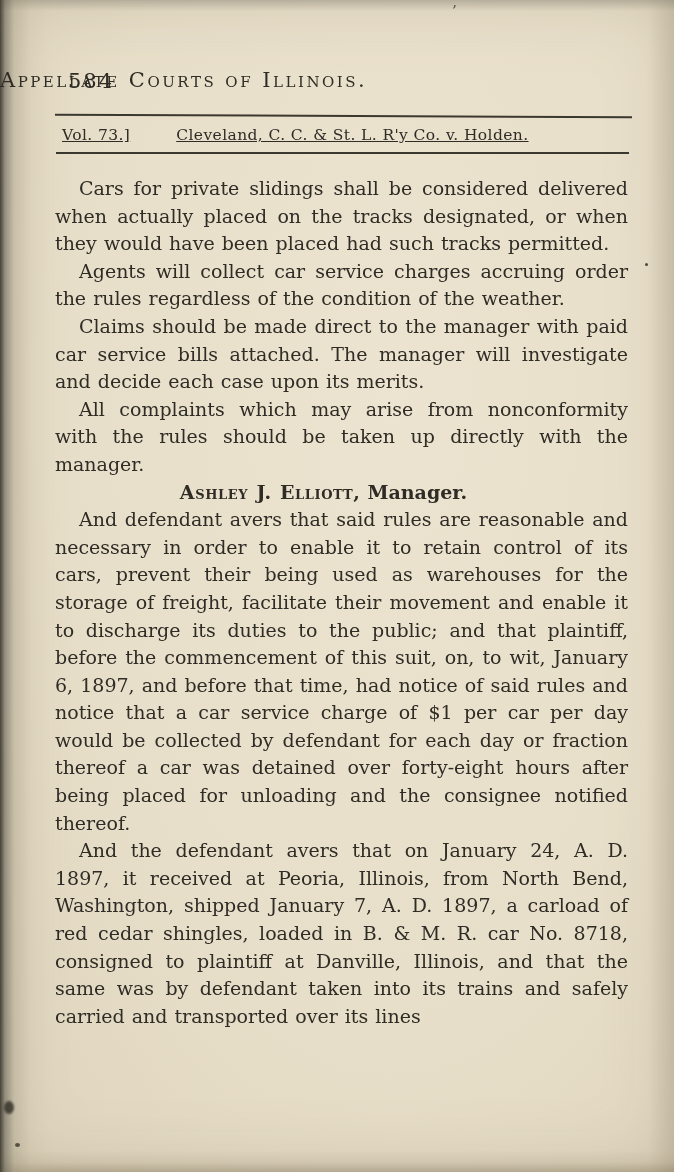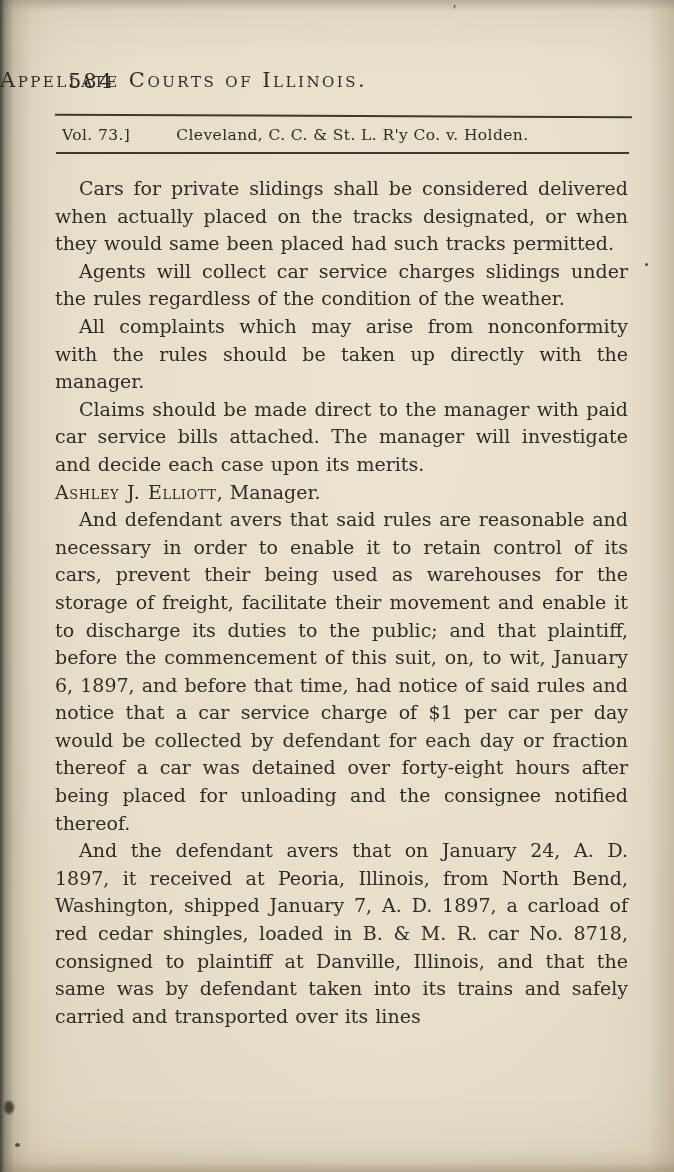--- a/index.html
+++ b/index.html
@@ -36,32 +36,33 @@
   .rule { height: 0; border-top: 2px solid #3b382f; }
   .rule1 { margin: 17px 42px 0 55px; transform: rotate(0.25deg); }
   .rule2 { margin: 8px 45px 0 56px; }
 
   .caseline {
     margin: 9px 0 0 62px;
     font-size: 15.5px;
     letter-spacing: 0.4px;
     display: flex; gap: 46px;
     white-space: nowrap;
+    text-decoration: underline;
   }
 
   .body {
     margin: 21px 46px 0 55px;
     font-size: 19px;
     line-height: 27.6px;
     text-align: justify;
     word-spacing: 1px;
   }
   .body p { margin: 0; text-indent: 24px; }
 
-  .signature { text-align: left; padding-right: 36px; text-indent: 0 !important; }
+  .signature { text-align: center; padding-right: 36px; text-indent: 0 !important; font-weight: bold; }
   .sc { font-variant: small-caps; letter-spacing: 0.6px; }
 
   
   .speck { position: absolute; pointer-events: none; }
   .speck-apostrophe { left: 452px; top: 2px; font-size: 15px; color: #5a564c; }
   .speck-blob {
     left: 4px; top: 1101px; width: 10px; height: 13px;
     background: #37342c; border-radius: 50%;
     filter: blur(1px); opacity: 0.85;
   }
@@ -92,22 +93,22 @@
   <div class="rule rule1"></div>
 
   <div class="caseline">
     <span>Vol. 73.]</span>
     <span>Cleveland, C. C. &amp; St. L. R'y Co. v. Holden.</span>
   </div>
 
   <div class="rule rule2"></div>
 
   <div class="body">
-    <p>Cars for private slidings shall be considered delivered when actually placed on the tracks designated, or when they would same been placed had such tracks permitted.</p>
-    <p>Agents will collect car service charges slidings under the rules regardless of the condition of the weather.</p>
+    <p>Cars for private slidings shall be considered delivered when actually placed on the tracks designated, or when they would have been placed had such tracks permitted.</p>
+    <p>Agents will collect car service charges accruing order the rules regardless of the condition of the weather.</p>
+    <p>Claims should be made direct to the manager with paid car service bills attached.  The manager will investigate and decide each case upon its merits.</p>
     <p>All complaints which may arise from nonconformity with the rules should be taken up directly with the manager.</p>
-    <p>Claims should be made direct to the manager with paid car service bills attached.  The manager will investigate and decide each case upon its merits.</p>
     <p class="signature"><span class="sc">Ashley J. Elliott</span><span>, Manager.</span></p>
     <p>And defendant avers that said rules are reasonable and necessary in order to enable it to retain control of its cars, prevent their being used as warehouses for the storage of freight, facilitate their movement and enable it to discharge its duties to the public; and that plaintiff, before the commencement of this suit, on, to wit, January 6, 1897, and before that time, had notice of said rules and notice that a car service charge of $1 per car per day would be collected by defendant for each day or fraction thereof a car was detained over forty-eight hours after being placed for unloading and the consignee notified thereof.</p>
     <p>And the defendant avers that on January 24, A. D. 1897, it received at Peoria, Illinois, from North Bend, Washington, shipped January 7, A. D. 1897, a carload of red cedar shingles, loaded in B. &amp; M. R. car No. 8718, consigned to plaintiff at Danville, Illinois, and that the same was by defendant taken into its trains and safely carried and transported over its lines</p>
   </div>
 
 </div>
 
 </body></html>

